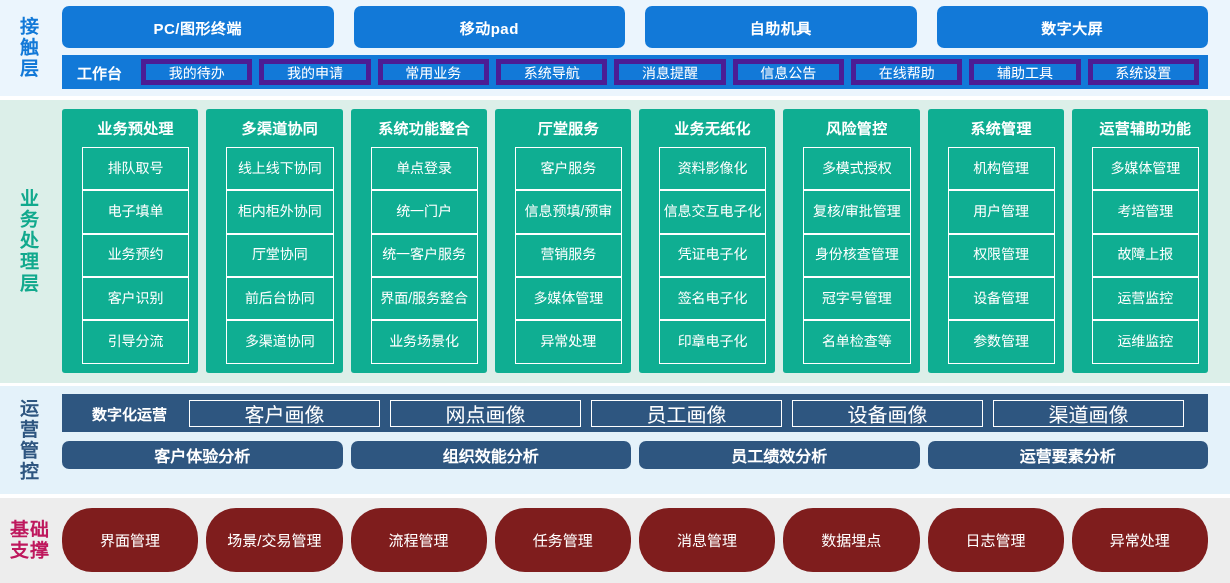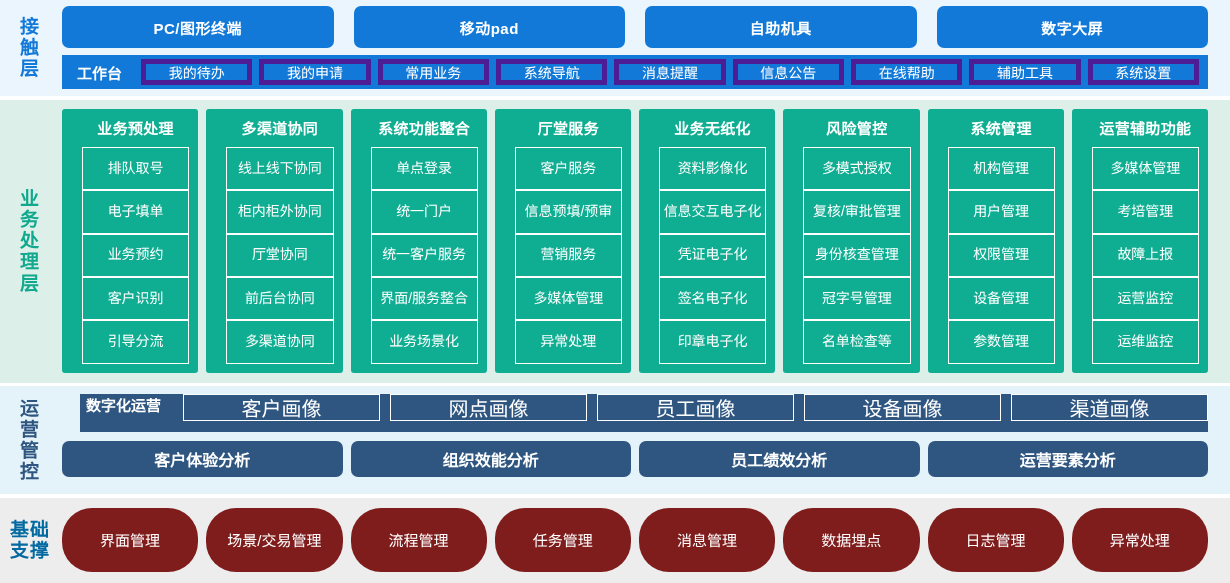--- a/index.html
+++ b/index.html
@@ -60,38 +60,38 @@
   .green-item {
     flex: 1 1 0; border: 1px solid #ffffff; color: #fff;
     display: flex; align-items: center; justify-content: center; text-align: center;
     font-size: 14px; line-height: 1.12; padding: 0 2px;
   }
 
   
   .band-ops { background: #e4f2fa; height: 110px; padding: 8px 0 8px 0; }
   .band-ops .layer-label { color: #2e5680; font-size: 19px; }
   .ops-row1 {
-    margin: 0 22px 0 20px; height: 38px; background: #2e5680;
-    display: flex; align-items: flex-start; gap: 10px; padding: 0 0;
+    margin: 0 22px 0 2px; height: 38px; background: #2e5680;
+    display: flex; align-items: center; gap: 10px; padding: 0 24px;
   }
   .ops-title { color: #fff; font-size: 15px; font-weight: bold; padding: 0 12px 0 6px; white-space: nowrap; }
   .ops-chip {
     flex: 1 1 0; height: 27px; border: 1px solid #ffffff; color: #fff;
     display: flex; align-items: center; justify-content: center; font-size: 20px;
   }
-  .ops-row2 { display: flex; gap: 8px; padding: 9px 22px 0 2px; height: 45px; }
+  .ops-row2 { display: flex; gap: 8px; padding: 9px 22px 0 2px; height: 37px; }
   .ops-analysis {
     flex: 1 1 0; background: #2e5680; border-radius: 7px; color: #fff;
     display: flex; align-items: center; justify-content: center;
     font-size: 16px; font-weight: bold;
   }
 
   
   .band-base { background: #ededed; height: 87px; padding: 10px 0 11px 0; }
-  .band-base .layer-label { color: #0369a1; font-size: 19px; }
+  .band-base .layer-label { color: #be185d; font-size: 19px; }
   .base-row { display: flex; gap: 8px; padding: 0 22px 0 2px; height: 100%; }
   .base-item {
     flex: 1 1 0; background: #7f1d1d; color: #fff;
     display: flex; align-items: center; justify-content: center;
     font-size: 15px;
     border-radius: 30px;
   }
   .gap { height: 4px; background: #ffffff; }
 </style>
 </head>

